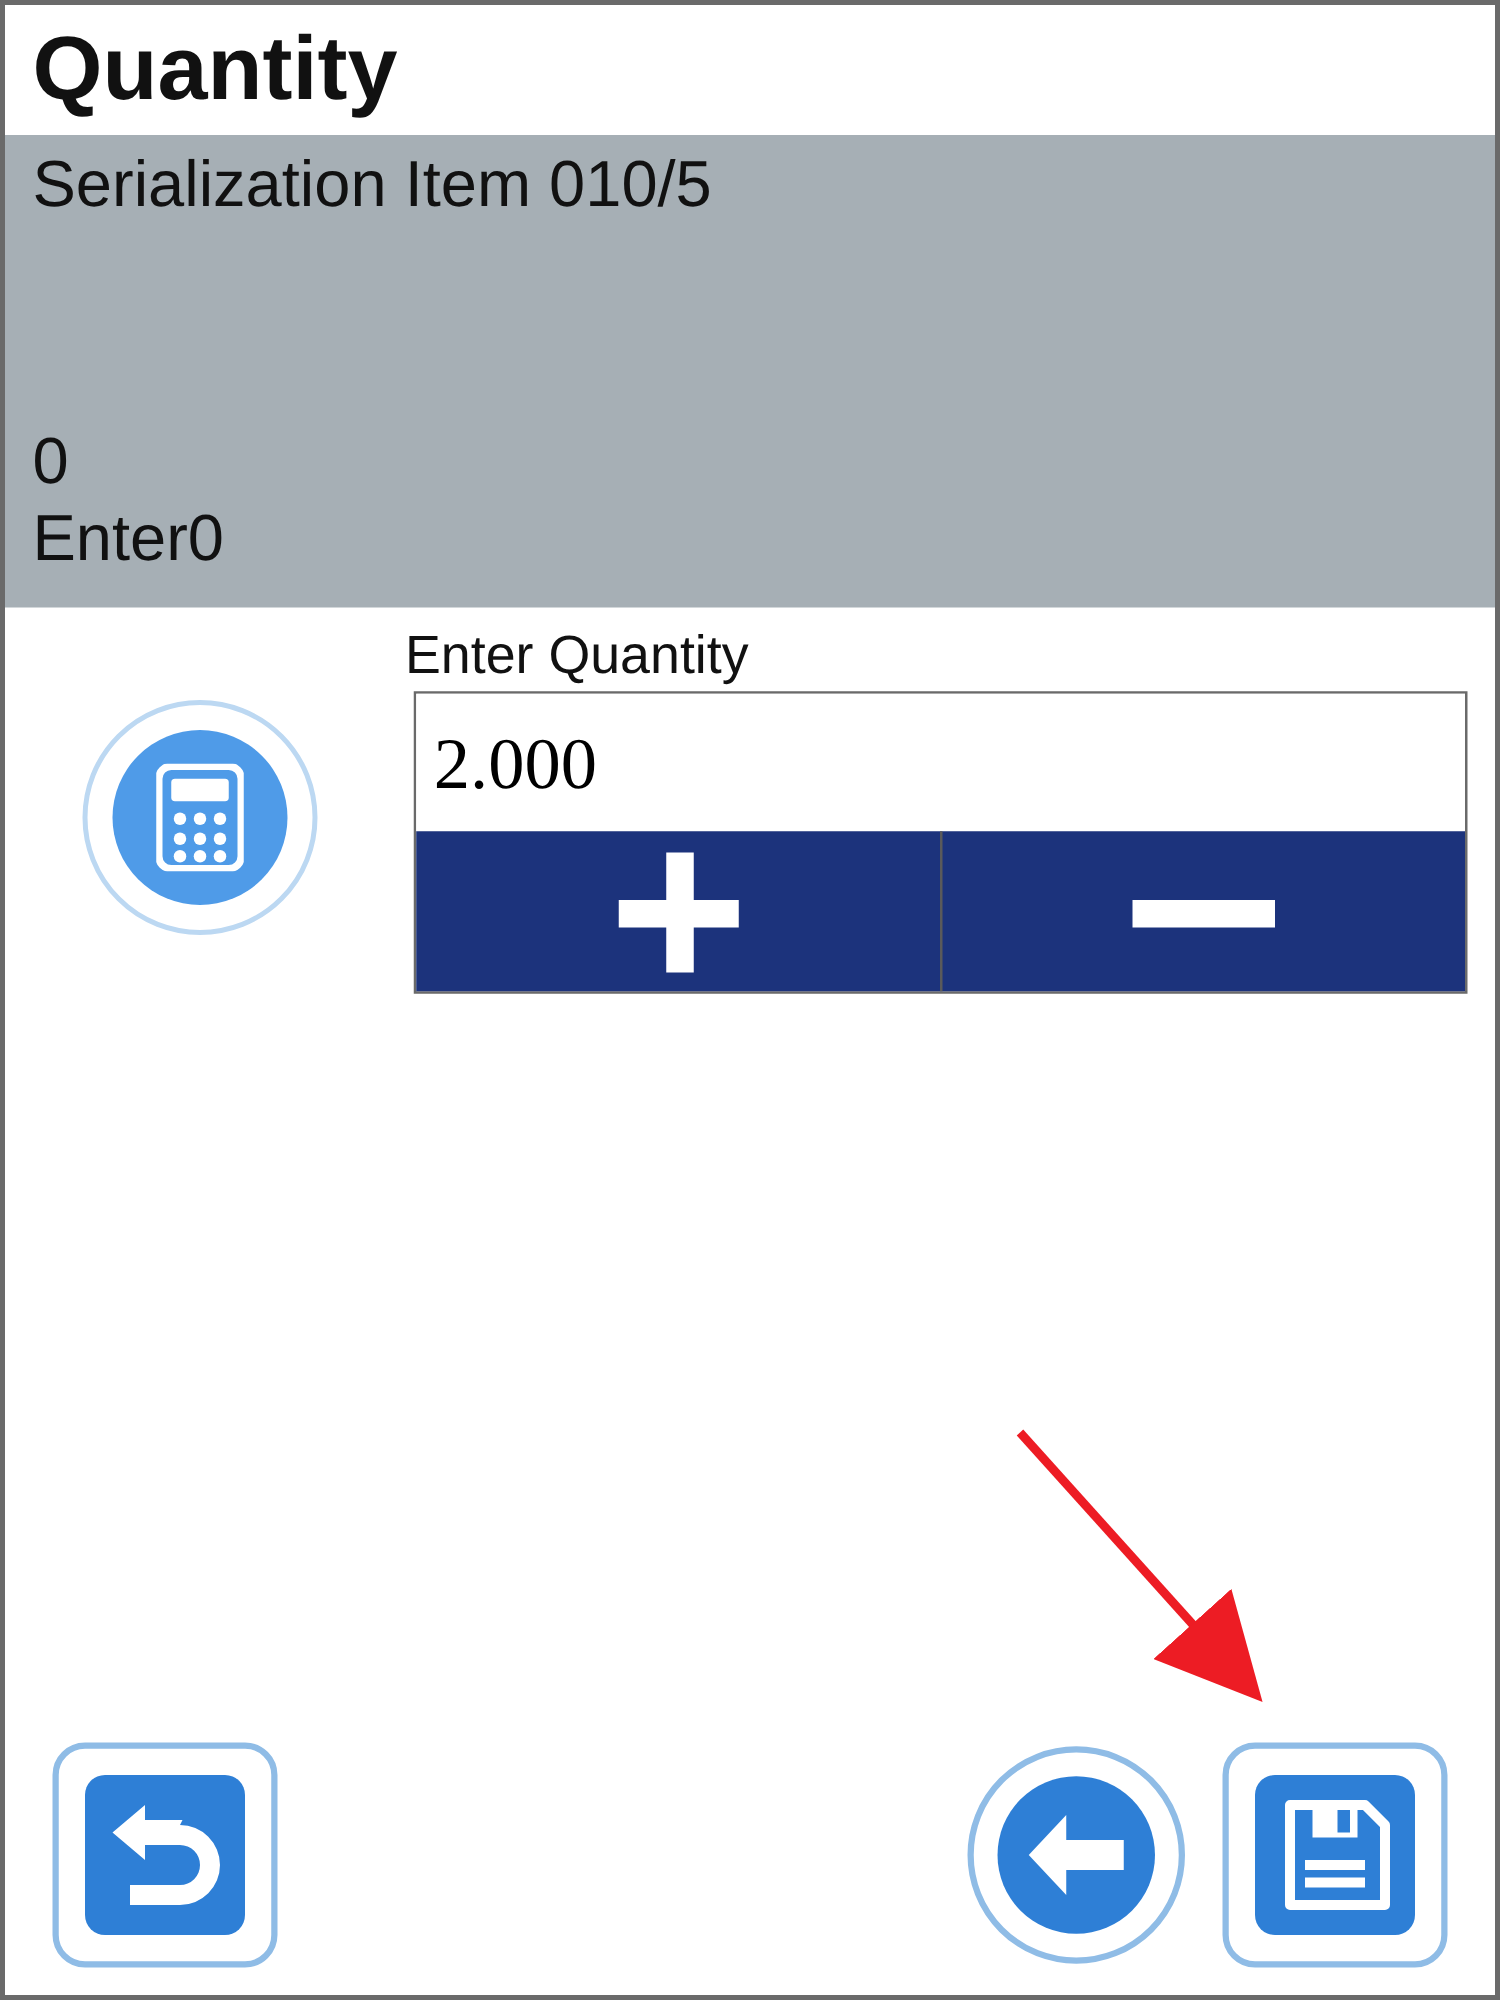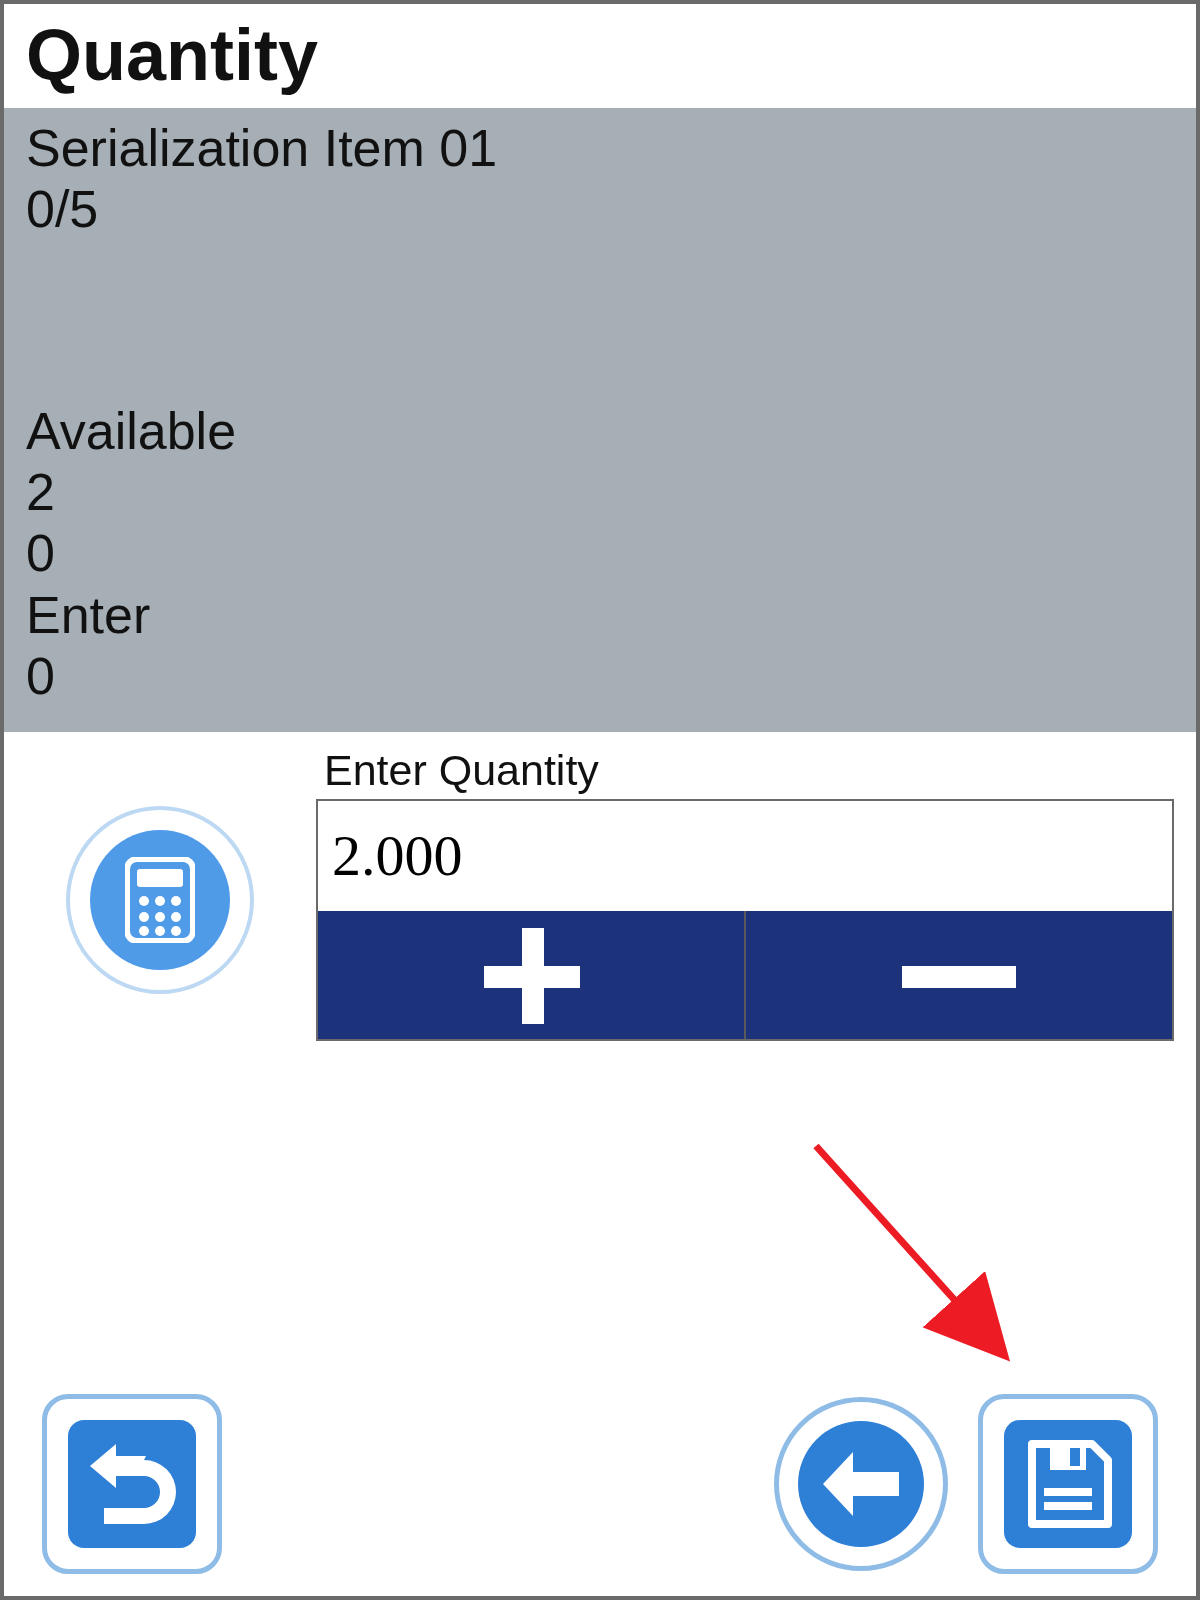--- a/index.html
+++ b/index.html
@@ -31,21 +31,20 @@
   }
   .info-panel{
     background:var(--grey-panel);
     padding:10px 22px 24px 22px;
     font-size:52px;
     line-height:1.18;
   }
   .info-row{
     display:flex;
     justify-content:flex-start;
-    flex-direction:column;
   }
   .info-gap{
     height:160px;
   }
   .entry-area{
     padding-top:14px;
     display:flex;
     align-items:flex-start;
   }
   .entry-left{
@@ -59,20 +58,21 @@
     padding-right:22px;
   }
   .entry-label{
     font-size:43px;
     text-align:left;
     padding-left:8px;
     margin-bottom:4px;
   }
   .qty-box{
     border:2px solid var(--border-grey);
+    margin-left:15px;
   }
   .qty-input{
     width:100%;
     height:110px;
     box-sizing:border-box;
     border:none;
     outline:none;
     font-family:"Times New Roman",serif;
     font-size:58px;
     padding:8px 14px;
@@ -169,24 +169,20 @@
   <div class="header">
     <h1>Quantity</h1>
   </div>
 
   <div class="info-panel">
     <div class="info-row">
       <span>Serialization Item 01</span>
       <span>0/5</span>
     </div>
     <div class="info-gap"></div>
-    <div class="info-row">
-      <span>Available</span>
-      <span>2</span>
-    </div>
     <div class="info-row">
       <span>0</span>
     </div>
     <div class="info-row">
       <span>Enter</span>
       <span>0</span>
     </div>
   </div>
 
   <div class="entry-area">

